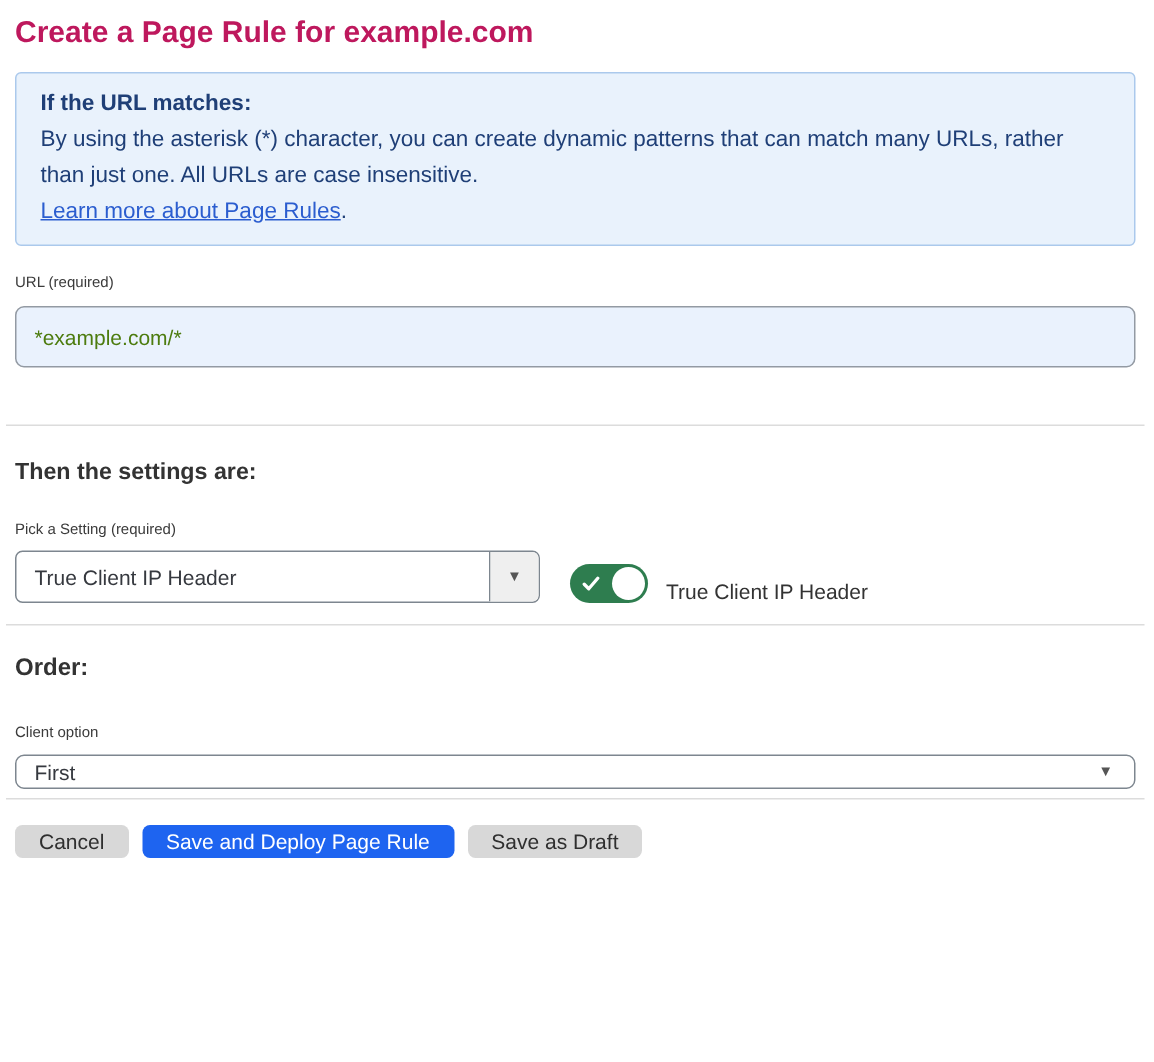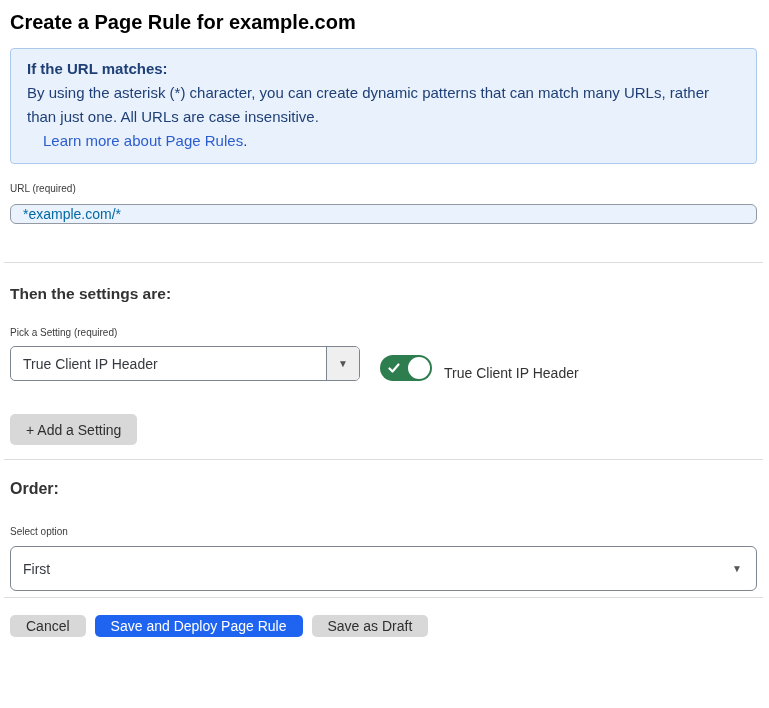--- a/index.html
+++ b/index.html
@@ -9,33 +9,33 @@
     --text-dark:#313131; --text-label:#3b3b3b; --select-border:#7d868f;
   }
   *{box-sizing:border-box;}
   html,body{margin:0;padding:0;background:#fff;}
   body{
     width:769px;height:708px;overflow:hidden;
     font-family:"Liberation Sans","DejaVu Sans",sans-serif;
     color:var(--text-dark);
   }
   .container{padding:0 12px 0 10px;}
-  h1.page-title{font-size:20px;font-weight:700;margin:8px 0 0;line-height:28px;color:#000000;}
+  h1.page-title{font-size:20px;font-weight:700;margin:8px 0 0;line-height:28px;color:#be185d;}
   .info-box{
     margin-top:12px;background:var(--info-bg);border:1px solid var(--info-border);
     border-radius:4px;padding:8px 16px 10px;color:var(--info-text);
     font-size:15px;line-height:24px;
   }
   .info-box .info-heading{font-weight:700;}
-  .info-box a{color:var(--link);cursor:pointer;margin-left:16px;}
+  .info-box a{color:var(--link);text-decoration:underline;cursor:pointer;}
   .field-label{font-size:10px;color:var(--text-label);margin-top:16px;line-height:17px;}
   .url-input{
-    display:block;width:100%;margin-top:7px;height:20px;
+    display:block;width:100%;margin-top:7px;height:41px;
     background:var(--input-bg);border:1px solid var(--input-border);border-radius:6px;
-    padding:0 12px;font-size:14px;color:#0369a1;
+    padding:0 12px;font-size:14px;color:#4d7c0f;
     font-family:"Liberation Sans","DejaVu Sans",sans-serif;outline:none;
   }
   hr.divider{border:none;border-top:1px solid var(--divider);margin:38px -6px 0;}
   hr.divider.d2{margin-top:14px;}
   hr.divider.d3{margin-top:6px;}
   h2.section-heading{font-size:15.5px;font-weight:700;margin:21px 0 0;line-height:19px;color:#333;}
   .setting-row{display:flex;align-items:flex-end;margin-top:5px;}
   .select-box{
     position:relative;height:35px;background:#fff;border:1px solid var(--select-border);
     border-radius:5px;display:flex;align-items:center;cursor:pointer;
@@ -63,21 +63,21 @@
     display:inline-flex;align-items:center;justify-content:center;
     border:none;border-radius:5px;font-size:14px;height:31px;padding:0 16px;
     font-family:"Liberation Sans","DejaVu Sans",sans-serif;cursor:pointer;color:#2f2f2f;
     background:var(--button-gray);
   }
   .btn.add-setting{margin-top:33px;}
   .btn.primary{background:var(--primary-blue);color:#fff;height:32px;}
   .order-help{font-size:15px;color:#474747;line-height:25px;margin-top:5px;max-width:749px;}
   .footer-row{display:flex;gap:9px;margin-top:17px;}
   .footer-row .btn{height:22px;}
-  .full-select{margin-top:6px;height:45px;border-radius:6px;}
+  .full-select{margin-top:6px;height:23px;border-radius:6px;}
   .full-select .caret{position:absolute;right:14px;}
 </style>
 </head>
 <body>
 
 <div class="container">
 
   <h1 class="page-title">Create a Page Rule for example.com</h1>
 
   <div class="info-box">
@@ -104,27 +104,26 @@
     </div>
     <div class="toggle" aria-checked="true">
       <svg class="check" viewBox="0 0 12 12">
         <path d="M1.5 6.5 L4.5 9.5 L10.5 2.5" fill="none" stroke="#ffffff" stroke-width="2.2" stroke-linecap="round" stroke-linejoin="round"></path>
       </svg>
       <span class="knob"></span>
     </div>
     <span class="toggle-label">True Client IP Header</span>
   </div>
 
-  <button class="btn add-setting">+ Add a Setting</button>
 
   <hr class="divider d2">
 
   <h2 class="section-heading" style="margin-top:19px;font-size:16px;">Order:</h2>
 
-  <div class="field-label" style="margin-top:25px;">Select option</div>
+  <div class="field-label" style="margin-top:25px;">Client option</div>
 
   <div class="select-box full-select">
     <span class="select-value">First</span>
     <span class="caret">▼</span>
   </div>
 
 
   <hr class="divider d3">
 
   <div class="footer-row">

